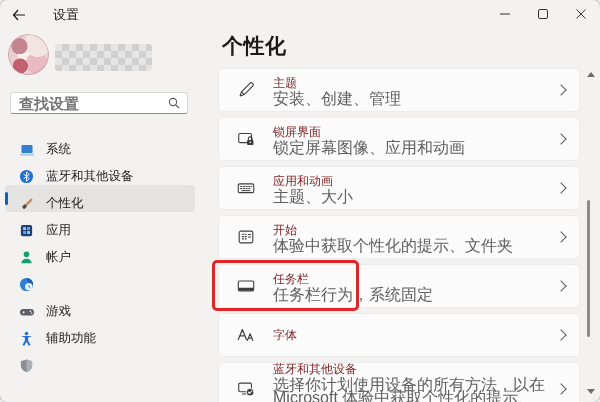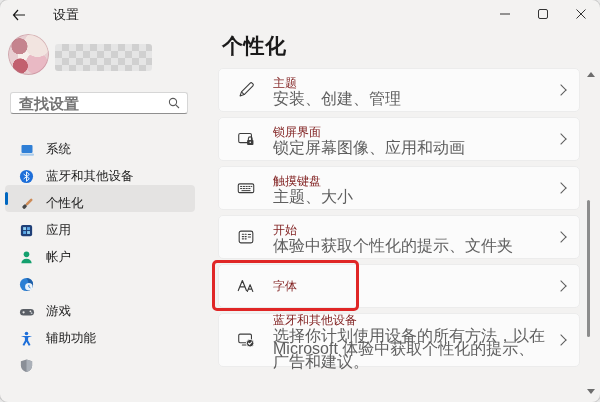--- a/index.html
+++ b/index.html
@@ -240,41 +240,54 @@
     </div>
 
     <div class="row">
       <span class="row-ic">
         <svg width="20" height="20" viewBox="0 0 22 22">
             <rect x="2.5" y="6.5" width="17" height="9.6" rx="1.6" stroke="#3c3c3c" stroke-width="1.2" fill="none"></rect>
             <path d="M5 9.3 h1.4 M8 9.3 h1.4 M11 9.3 h1.4 M14 9.3 h1.4 M17 9.3 h0.4 M5 11.6 h1.4 M8 11.6 h1.4 M11 11.6 h1.4 M14 11.6 h1.4 M6.5 13.9 h9" stroke="#3c3c3c" stroke-width="1.1" stroke-linecap="round"></path>
           </svg>
       </span>
       <span class="row-text">
-        <div class="row-title">触摸键盘</div>
+        <div class="row-title">应用和动画</div>
         <div class="row-sub">主题、大小</div>
       </span>
       <span class="chev"></span>
     </div>
 
     <div class="row">
       <span class="row-ic">
         <svg width="20" height="20" viewBox="0 0 22 22">
             <rect x="3.5" y="4.5" width="15" height="13" rx="2" stroke="#3c3c3c" stroke-width="1.2" fill="none"></rect>
             <path d="M7 8 h1.2 M10 8 h1.2 M7 10.5 h1.2 M10 10.5 h1.2 M7 13 h1.2 M10 13 h1.2" stroke="#3c3c3c" stroke-width="1.3" stroke-linecap="round"></path>
             <path d="M13.5 8.2 h2.5 M13.5 11 h2.5" stroke="#3c3c3c" stroke-width="1.1" stroke-linecap="round"></path>
           </svg>
       </span>
       <span class="row-text">
         <div class="row-title">开始</div>
         <div class="row-sub">体验中获取个性化的提示、文件夹</div>
       </span>
       <span class="chev"></span>
     </div>
 
+    <div class="row">
+      <span class="row-ic">
+        <svg width="20" height="20" viewBox="0 0 22 22">
+            <rect x="2.5" y="5.5" width="17" height="11" rx="1.8" stroke="#3c3c3c" stroke-width="1.2" fill="none"></rect>
+            <path d="M3 13 h16 v2 a1.3 1.3 0 0 1 -1.3 1.3 H4.3 A1.3 1.3 0 0 1 3 15 z" fill="#3c3c3c"></path>
+          </svg>
+      </span>
+      <span class="row-text">
+        <div class="row-title">任务栏</div>
+        <div class="row-sub">任务栏行为，系统固定</div>
+      </span>
+      <span class="chev"></span>
+    </div>
 
     <div class="row">
       <span class="row-ic">
         <svg width="20" height="20" viewBox="0 0 22 22">
             <path d="M2.5 16 L7 5 L11.5 16 M4.3 12 h5.4" stroke="#3c3c3c" stroke-width="1.3" fill="none" stroke-linecap="round" stroke-linejoin="round"></path>
             <path d="M12.5 17 L15.5 9.5 L18.5 17 M13.7 14.4 h3.6" stroke="#3c3c3c" stroke-width="1.2" fill="none" stroke-linecap="round" stroke-linejoin="round"></path>
           </svg>
       </span>
       <span class="row-text">
         <div class="row-title">字体</div>

